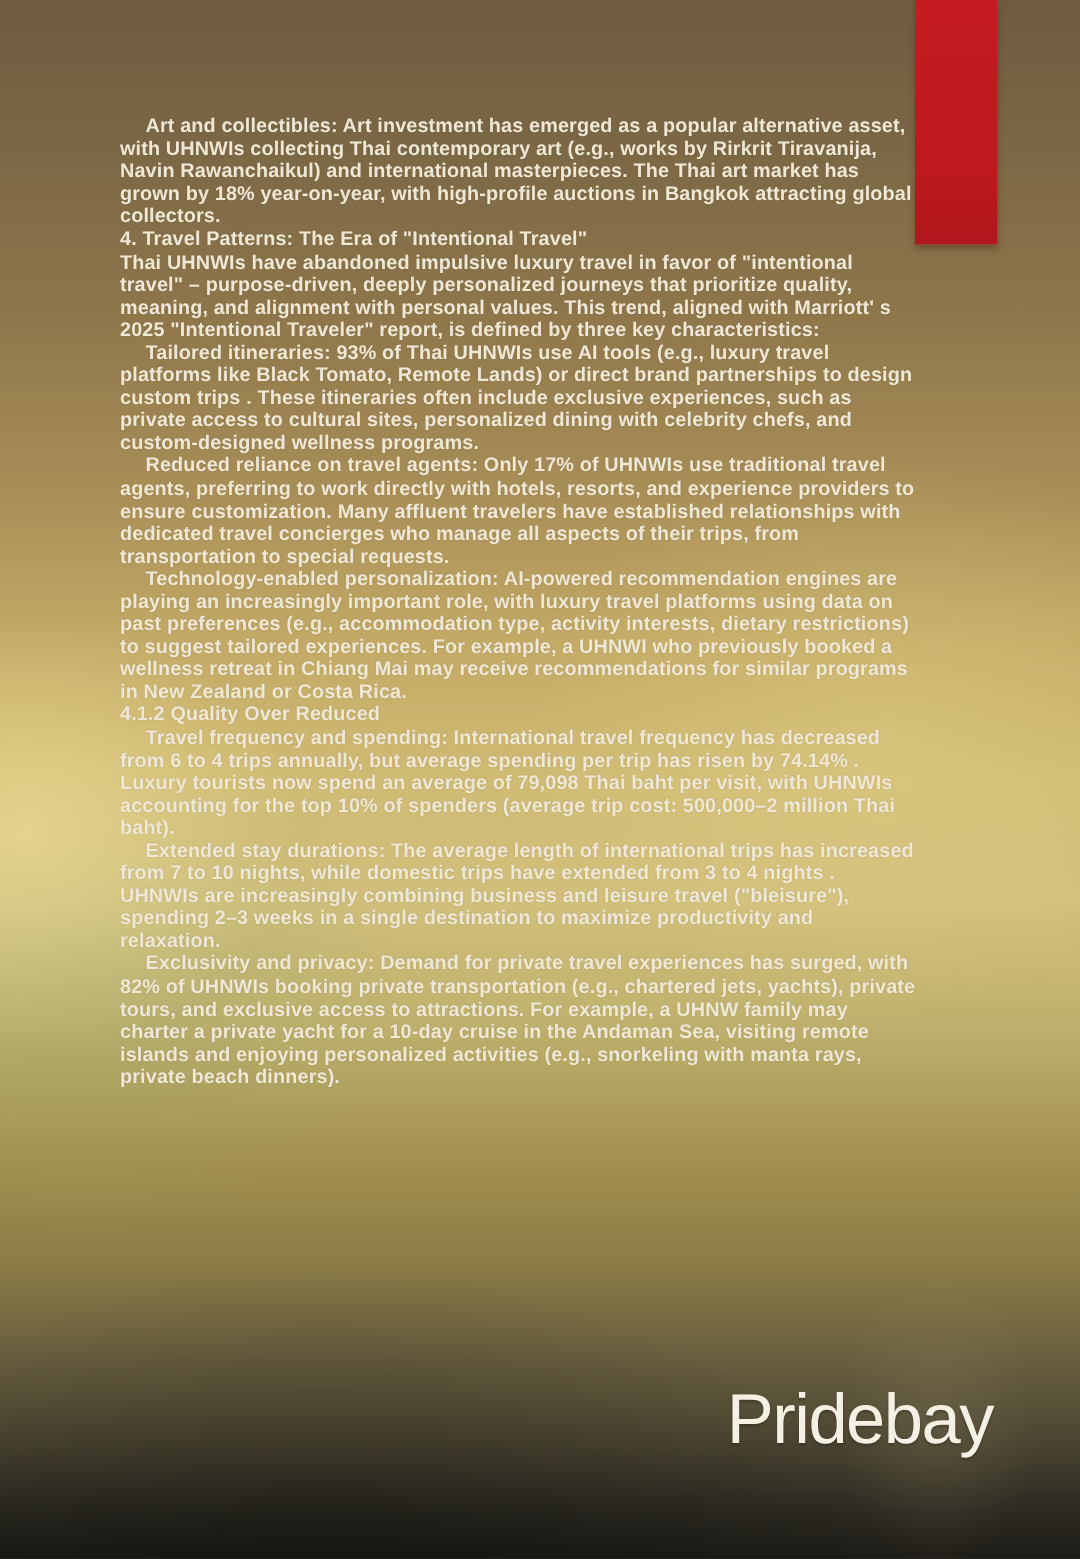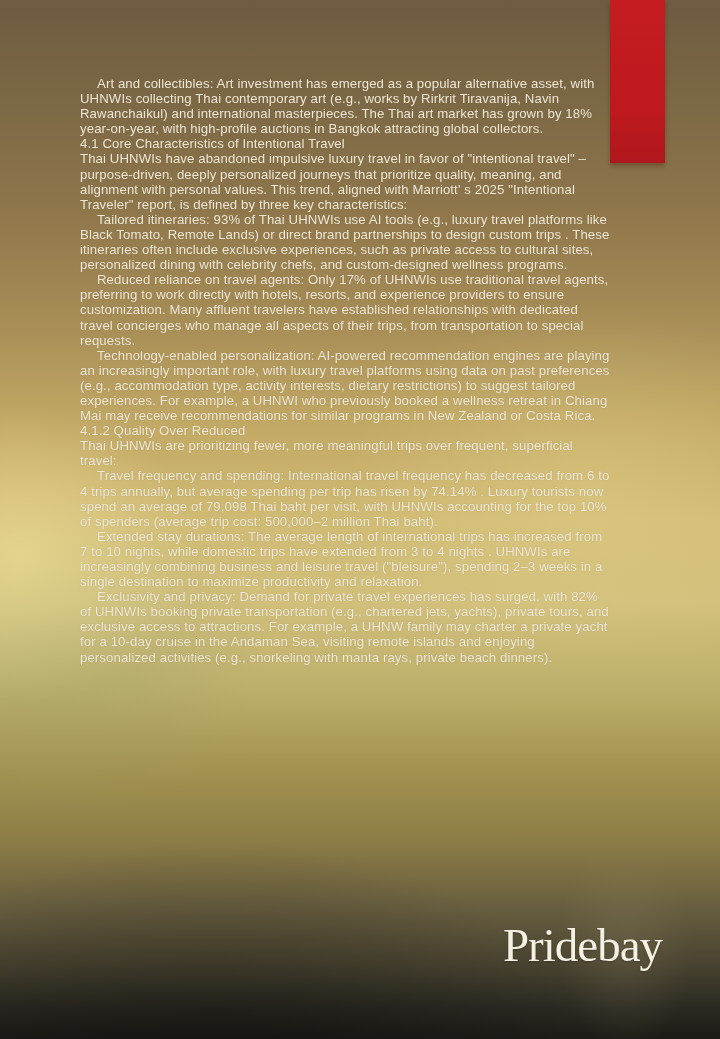--- a/index.html
+++ b/index.html
@@ -58,52 +58,52 @@
     width: 532px;
     color: #efe8d6;
     font-size: 13.2px;
     line-height: 15.1px;
     letter-spacing: 0.1px;
     text-shadow: 0 0 1px rgba(95, 75, 45, 0.25);
   }
   .text-block p {
     margin: 0;
     padding: 0;
+    font-weight: bold;
   }
   .text-block p.indent {
     text-indent: 17px;
   }
   .brand-logo {
     position: absolute;
     top: 922px;
     right: 58px;
-    font-family: Liberation Serif, serif;
+    font-family: Liberation Sans, sans-serif;
     font-size: 47px;
     line-height: 1;
     color: #f4f0e3;
     letter-spacing: -1px;
     text-shadow: 0 1px 2px rgba(0,0,0,0.25);
   }
 </style>
 </head>
 <body>
 
 <div class="page">
 
   <div class="ribbon"></div>
 
   <div class="text-block">
     <p class="indent">Art and collectibles: Art investment has emerged as a popular alternative asset, with UHNWIs collecting Thai contemporary art (e.g., works by Rirkrit Tiravanija, Navin Rawanchaikul) and international masterpieces. The Thai art market has grown by 18% year-on-year, with high-profile auctions in Bangkok attracting global collectors.</p>
-    <p>4.1 Core Characteristics of Intentional Travel</p>
+    <p>4. Travel Patterns: The Era of "Intentional Travel"</p>
     <p>Thai UHNWIs have abandoned impulsive luxury travel in favor of "intentional travel" – purpose-driven, deeply personalized journeys that prioritize quality, meaning, and alignment with personal values. This trend, aligned with Marriott' s 2025 "Intentional Traveler" report, is defined by three key characteristics:</p>
     <p class="indent">Tailored itineraries: 93% of Thai UHNWIs use AI tools (e.g., luxury travel platforms like Black Tomato, Remote Lands) or direct brand partnerships to design custom trips . These itineraries often include exclusive experiences, such as private access to cultural sites, personalized dining with celebrity chefs, and custom-designed wellness programs.</p>
     <p class="indent">Reduced reliance on travel agents: Only 17% of UHNWIs use traditional travel agents, preferring to work directly with hotels, resorts, and experience providers to ensure customization. Many affluent travelers have established relationships with dedicated travel concierges who manage all aspects of their trips, from transportation to special requests.</p>
     <p class="indent">Technology-enabled personalization: AI-powered recommendation engines are playing an increasingly important role, with luxury travel platforms using data on past preferences (e.g., accommodation type, activity interests, dietary restrictions) to suggest tailored experiences. For example, a UHNWI who previously booked a wellness retreat in Chiang Mai may receive recommendations for similar programs in New Zealand or Costa Rica.</p>
     <p>4.1.2 Quality Over Reduced</p>
-    <p>Thai UHNWIs are prioritizing fewer, more meaningful trips over frequent, superficial travel:</p>
     <p class="indent">Travel frequency and spending: International travel frequency has decreased from 6 to 4 trips annually, but average spending per trip has risen by 74.14% . Luxury tourists now spend an average of 79,098 Thai baht per visit, with UHNWIs accounting for the top 10% of spenders (average trip cost: 500,000–2 million Thai baht).</p>
     <p class="indent">Extended stay durations: The average length of international trips has increased from 7 to 10 nights, while domestic trips have extended from 3 to 4 nights . UHNWIs are increasingly combining business and leisure travel ("bleisure"), spending 2–3 weeks in a single destination to maximize productivity and relaxation.</p>
     <p class="indent">Exclusivity and privacy: Demand for private travel experiences has surged, with 82% of UHNWIs booking private transportation (e.g., chartered jets, yachts), private tours, and exclusive access to attractions. For example, a UHNW family may charter a private yacht for a 10-day cruise in the Andaman Sea, visiting remote islands and enjoying personalized activities (e.g., snorkeling with manta rays, private beach dinners).</p>
   </div>
 
   <div class="brand-logo">Pridebay</div>
 
 </div>
 
 </body></html>

